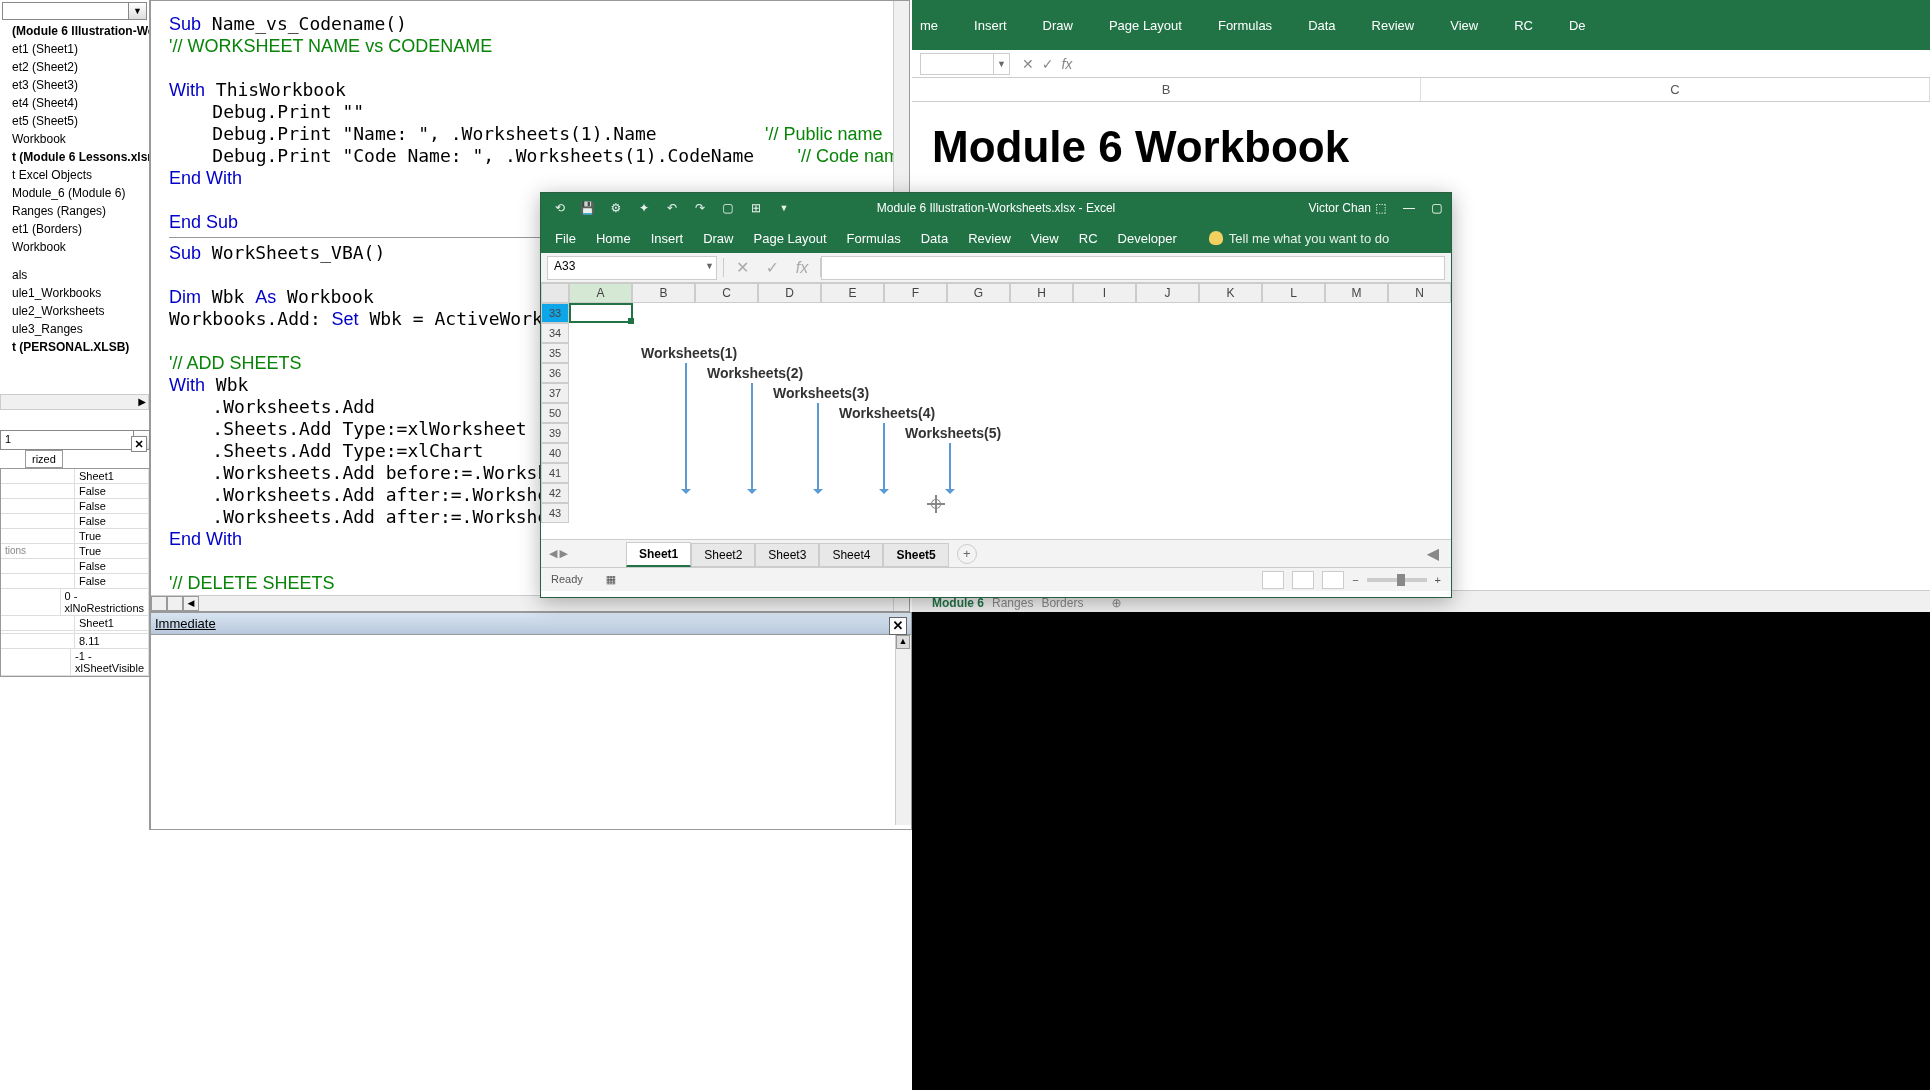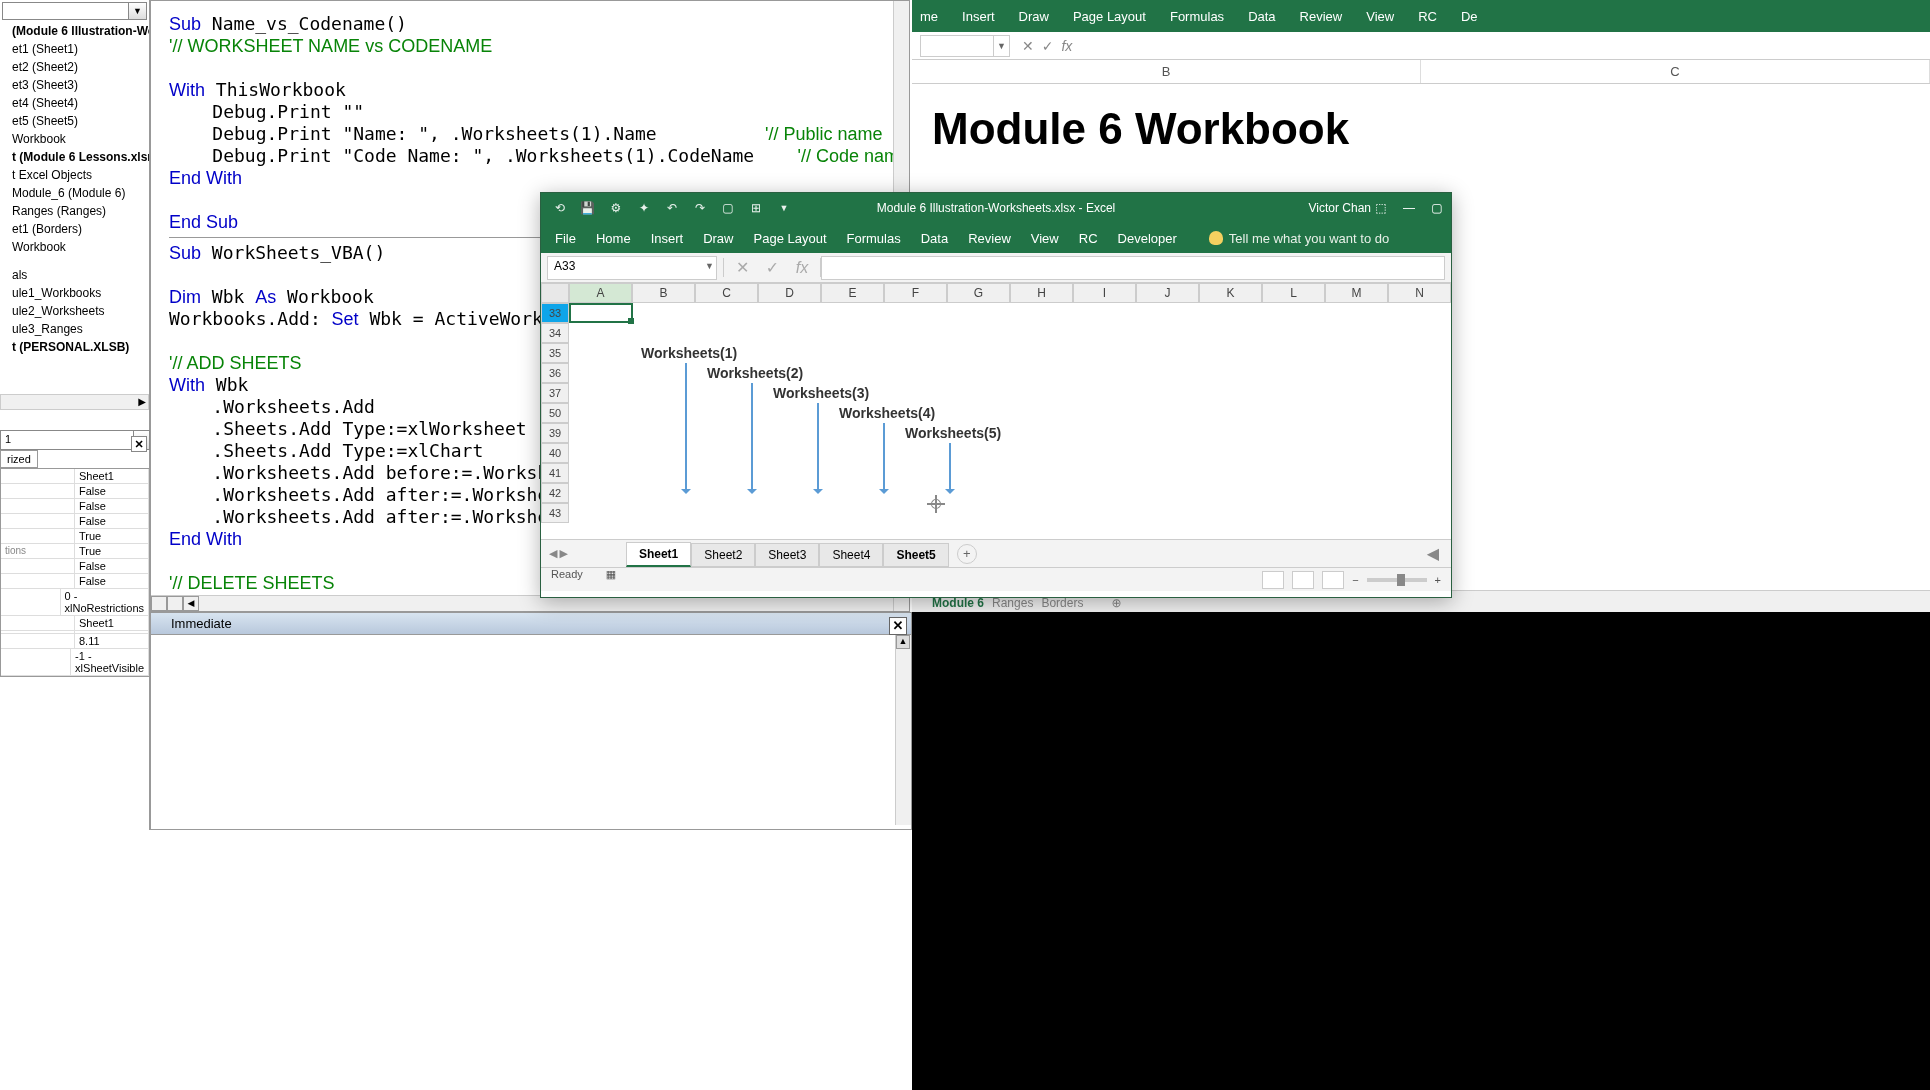--- a/index.html
+++ b/index.html
@@ -10,49 +10,49 @@
 .vbe-dropdown { background: #fff; border: 1px solid #888; height: 18px; margin: 2px; position: relative; }
 .vbe-dropdown-arrow { position: absolute; right: 0; top: 0; width: 18px; height: 16px; background: linear-gradient(#fff,#ddd); border-left: 1px solid #888; text-align: center; font-size: 9px; line-height: 16px; }
 .tree-item { padding: 2px 12px; color: #000; white-space: nowrap; overflow: hidden; }
 .tree-item.bold { font-weight: bold; }
 .tree-scroll { position: absolute; bottom: 420px; left: 0; right: 0; height: 16px; background: #f0f0f0; border: 1px solid #ccc; }
 .tree-scroll-arrow { position: absolute; right: 2px; top: 1px; font-size: 10px; }
 
 .prop-panel { position: absolute; left: 0; top: 430px; width: 150px; }
 .prop-header { background: #fff; border: 1px solid #888; height: 20px; padding: 2px 4px; font-size: 11px; position: relative; }
 .prop-header-arrow { position: absolute; right: 0; top: 0; width: 16px; height: 18px; background: linear-gradient(#fff,#ddd); border-left: 1px solid #888; text-align: center; font-size: 8px; line-height: 18px; }
-.prop-tabs { display: flex; }
+.prop-tabs { display: flex; margin-left: 25px; }
 .prop-tab { border: 1px solid #999; padding: 2px 6px; font-size: 11px; background: #fff; }
 .prop-grid { border: 1px solid #999; font-size: 11px; }
 .prop-row { display: flex; border-bottom: 1px solid #ddd; }
 .prop-cell { padding: 1px 4px; flex: 1; border-right: 1px solid #ddd; }
 .prop-close { position: absolute; right: 2px; top: 436px; width: 16px; height: 16px; background: #fff; border: 1px solid #888; font-size: 11px; text-align: center; line-height: 14px; font-weight: bold; }
 
 
 .code-panel { position: absolute; left: 150px; top: 0; width: 760px; height: 612px; background: #fff; border: 1px solid #999; overflow: hidden; }
 .code-area { padding: 12px 18px; font-family: 'Consolas', monospace; font-size: 18px; line-height: 22px; white-space: pre; color: #000; }
 .code-area .kw { color: #0000c8; }
 .code-area .cm { color: #088408; }
 .code-divider { border-top: 1px solid #999; margin: 4px 0; }
 .code-scroll-bottom { position: absolute; bottom: 0; left: 0; right: 0; height: 16px; background: #f0f0f0; border-top: 1px solid #ccc; display: flex; }
 .code-scroll-icons { display: flex; }
 .code-scroll-icon { width: 16px; height: 15px; border: 1px solid #999; background: #f0f0f0; }
 .code-scroll-right { position: absolute; right: 0; top: 0; width: 16px; height: 100%; background: #f0f0f0; border-left: 1px solid #ccc; }
 
 
 .immediate { position: absolute; left: 150px; top: 612px; width: 762px; height: 218px; background: #fff; border: 1px solid #999; }
-.immediate-header { background: linear-gradient(#d8e4f0, #b8c8dc); padding: 3px 20px; font-size: 13px; border-bottom: 1px solid #999; position: relative; }
+.immediate-header { background: linear-gradient(#d8e4f0, #b8c8dc); padding: 3px 4px; font-size: 13px; border-bottom: 1px solid #999; position: relative; text-decoration: underline; }
 .immediate-close { position: absolute; right: 4px; top: 4px; width: 18px; height: 18px; background: #fff; border: 1px solid #666; text-align: center; font-size: 13px; font-weight: bold; line-height: 15px; }
 .immediate-body { height: 190px; background: #fff; position: relative; }
 .immediate-scroll { position: absolute; right: 0; top: 0; width: 16px; height: 100%; background: #f0f0f0; border-left: 1px solid #ccc; }
 .immediate-scroll-up { width: 14px; height: 14px; background: #ddd; border: 1px solid #999; text-align: center; font-size: 9px; }
 
 
 .excel-bg { position: absolute; left: 912px; top: 0; right: 0; height: 612px; background: #fff; }
-.excel-bg-ribbon { background: #217346; height: 32px; display: flex; align-items: center; padding: 0 8px; gap: 24px; color: #fff; font-size: 13px; }
+.excel-bg-ribbon { background: #217346; height: 50px; display: flex; align-items: center; padding: 0 8px; gap: 36px; color: #fff; font-size: 13px; }
 .excel-bg-formula { height: 28px; border-bottom: 1px solid #ccc; display: flex; align-items: center; padding: 0 8px; gap: 12px; }
 .excel-bg-namebox { width: 90px; height: 22px; border: 1px solid #ccc; }
 .excel-bg-namebox-arrow { float: right; width: 16px; height: 20px; border-left: 1px solid #ccc; text-align: center; font-size: 9px; line-height: 20px; color: #666; }
 .fx-icons { display: flex; gap: 8px; color: #888; font-size: 14px; }
 .fx-icon { font-style: italic; }
 .excel-bg-cols { height: 24px; display: flex; border-bottom: 1px solid #ccc; }
 .excel-bg-col { flex: 1; text-align: center; border-right: 1px solid #ddd; font-size: 13px; color: #555; line-height: 24px; }
 .excel-bg-title { font-size: 44px; font-weight: bold; padding: 20px 10px 20px 20px; }
 
 
@@ -89,21 +89,21 @@
 .ws-arrow { position: absolute; width: 2px; background: #5b9bd5; }
 .ws-arrow::after { content: ''; position: absolute; bottom: -6px; left: -4px; border: 5px solid transparent; border-top-color: #5b9bd5; }
 
 .excel-fg-tabs { height: 28px; border-top: 1px solid #ccc; display: flex; align-items: center; background: #f3f3f3; }
 .tab-nav { display: flex; gap: 2px; padding: 0 8px; color: #888; font-size: 11px; }
 .sheet-tab { padding: 4px 12px; font-size: 12px; border: 1px solid #ccc; background: #e8e8e8; position: relative; top: 1px; }
 .sheet-tab.active { background: #fff; font-weight: bold; border-bottom: 2px solid #217346; }
 .tab-add { width: 20px; height: 20px; border: 1px solid #ccc; border-radius: 50%; text-align: center; line-height: 18px; margin-left: 8px; color: #666; font-size: 13px; }
 .tab-scroll { flex: 1; display: flex; justify-content: flex-end; padding-right: 8px; color: #888; }
 
-.excel-fg-status { height: 24px; border-top: 1px solid #ccc; display: flex; padding: 0 10px; font-size: 11px; color: #555; background: #f3f3f3; justify-content: space-between; }
+.excel-fg-status { height: 24px; border-top: 1px solid #ccc; display: flex; align-items: center; padding: 0 10px; font-size: 11px; color: #555; background: #f3f3f3; justify-content: space-between; }
 .status-right { display: flex; align-items: center; gap: 8px; }
 .view-btn { width: 22px; height: 18px; border: 1px solid #ccc; background: #fff; }
 .zoom-slider { width: 60px; height: 4px; background: #ccc; position: relative; }
 .zoom-thumb { position: absolute; left: 50%; top: -4px; width: 8px; height: 12px; background: #888; }
 
 
 .dark-area { position: absolute; left: 912px; top: 612px; right: 0; bottom: 0; background: #000; }
 .dark-tabs { position: absolute; left: 912px; top: 590px; right: 0; height: 24px; background: #f0f0f0; border-top: 1px solid #ccc; display: flex; align-items: center; padding-left: 20px; gap: 8px; font-size: 12px; color: #888; }
 
 .crosshair { position: absolute; width: 18px; height: 18px; }

